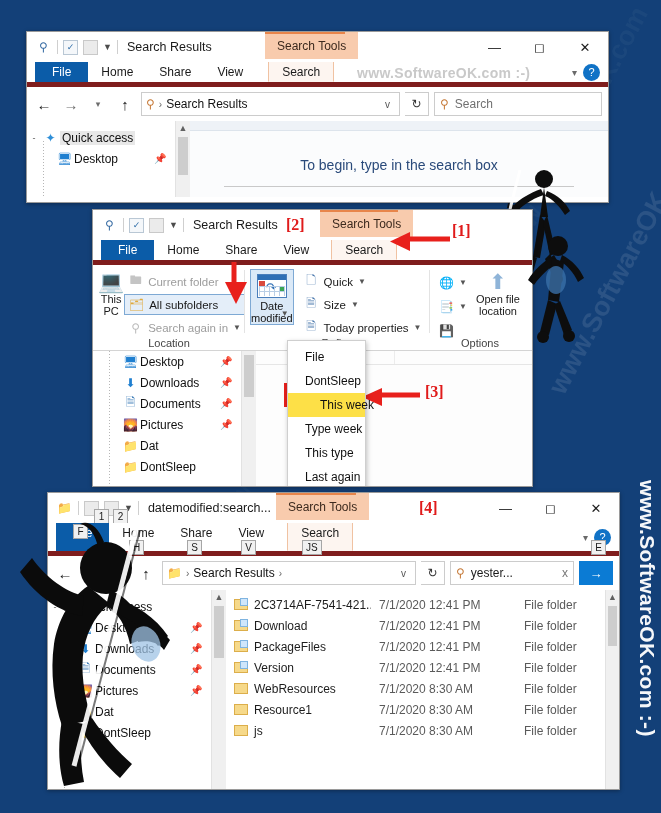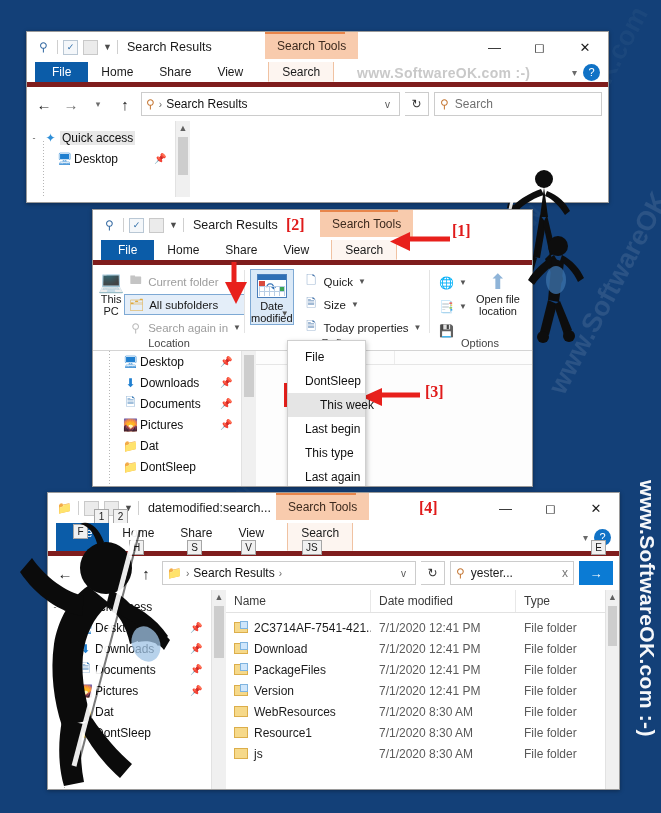--- a/index.html
+++ b/index.html
@@ -195,21 +195,21 @@
   
   .ddmenu {
     position:absolute; background:#ffffff; border:1px solid #cfcfcf;
     box-shadow: 1px 2px 5px rgba(0,0,0,.25);
     padding: 4px 0; z-index: 20;
   }
   .ddmenu .mi {
     height:24px; display:flex;align-items:center;
     padding: 0 34px 0 17px; font-size:12px; color:#101010; white-space:nowrap;
   }
-  .ddmenu .mi.hot { background:#e5e5e5;padding-left:32px; }
+  .ddmenu .mi.hot { background:#fde047;padding-left:32px; }
 
   
   .colhdr { display:flex; height:23px; border-bottom:1px solid #e2e2e2; background:#fff;}
   .colhdr div { font-size:12px;color:#3b3b3b;display:flex;align-items:center;
     padding-left:8px; border-right:1px solid #e8e8e8;}
   .frow { display:flex; height:21px; align-items:center; }
   .frow .c { font-size:12px; color:#1c1c1c; display:flex;align-items:center;
     padding-left:8px; overflow:hidden; white-space:nowrap;}
   .folder-ico {
     width:14px;height:11px;background:#f6d98a;border:1px solid #dcae4a;
@@ -313,20 +313,27 @@
         <div class="navitem" style="padding-left:14px;">
           <span class="exp"></span>
           <span class="ico" style="color:#1f7fd0;">🖥</span>
           <span class="lbl">Desktop</span>
           <span class="pin">📌</span>
         </div>
       </div>
       <div class="vscroll">
         <div class="up">▲</div>
         <div class="thumb" style="top:16px;height:38px;"></div>
+      </div>
+      <div class="content" style="background:#fbfcfd;">
+        <div style="height:10px;background:#eef2f7;border-bottom:1px solid #dde4ec;"></div>
+        <div class="emptystate">
+          <div class="msg">To begin, type in the search box</div>
+          <div class="rule"></div>
+        </div>
       </div>
     </div>
   </div>
 
   <svg class="silo" style="left:500px; top:165px; width:90px; height:130px;" viewBox="0 0 90 130">
     <g fill="#0d0d0d">
       <circle cx="44" cy="14" r="9"></circle>
       <path d="M44 22 L40 52 L48 52 Z"></path>
       <path d="M41 24 C30 28 20 34 14 40 L18 45 C26 38 36 32 44 30 Z"></path>
       <path d="M47 26 C58 30 66 38 70 46 L65 50 C60 42 53 34 45 31 Z"></path>
@@ -499,21 +506,21 @@
           <div style="flex:1;border-right:1px solid #ececec;"></div>
           <div style="flex:1;"></div>
         </div>
       </div>
     </div>
 
     <div class="ddmenu" style="left:194px; top:130px; width:79px;">
       <div class="mi">File</div>
       <div class="mi">DontSleep</div>
       <div class="mi hot">This week</div>
-      <div class="mi">Last begin</div>
+      <div class="mi">Type week</div>
       <div class="mi">This type</div>
       <div class="mi">Last again</div>
     </div>
   </div>
 
   <div class="anno" style="left:452px; top:222px;">[1]</div>
   <svg class="redarrow" style="left:388px; top:232px; width:62px; height:20px;" viewBox="0 0 62 20">
     <path d="M62 7 L20 7" stroke="#e8201c" stroke-width="5" fill="none"></path>
     <path d="M2 9.5 L22 0 L22 19 Z" fill="#e8201c"></path>
   </svg>
@@ -652,25 +659,20 @@
           <span class="ico" style="color:#e9bd55;">📁</span>
           <span class="lbl">DontSleep</span>
         </div>
       </div>
       <div class="vscroll">
         <div class="up">▲</div>
         <div class="thumb" style="top:16px;height:52px;"></div>
       </div>
 
       <div class="content">
-        <div class="colhdr">
-          <div style="width:145px;">Name</div>
-          <div style="width:145px;">Date modified</div>
-          <div style="flex:1;border-right:none;">Type</div>
-        </div>
         <div style="padding-top:4px;">
           <div class="frow">
             <div class="c" style="width:145px;">
                 <span class="folder-ico doc"></span>
                 <span>2C3714AF-7541-421...</span>
               </div>
             <div class="c date" style="width:145px;">7/1/2020 12:41 PM</div>
             <div class="c type" style="flex:1;">File folder</div>
           </div>
           <div class="frow">

